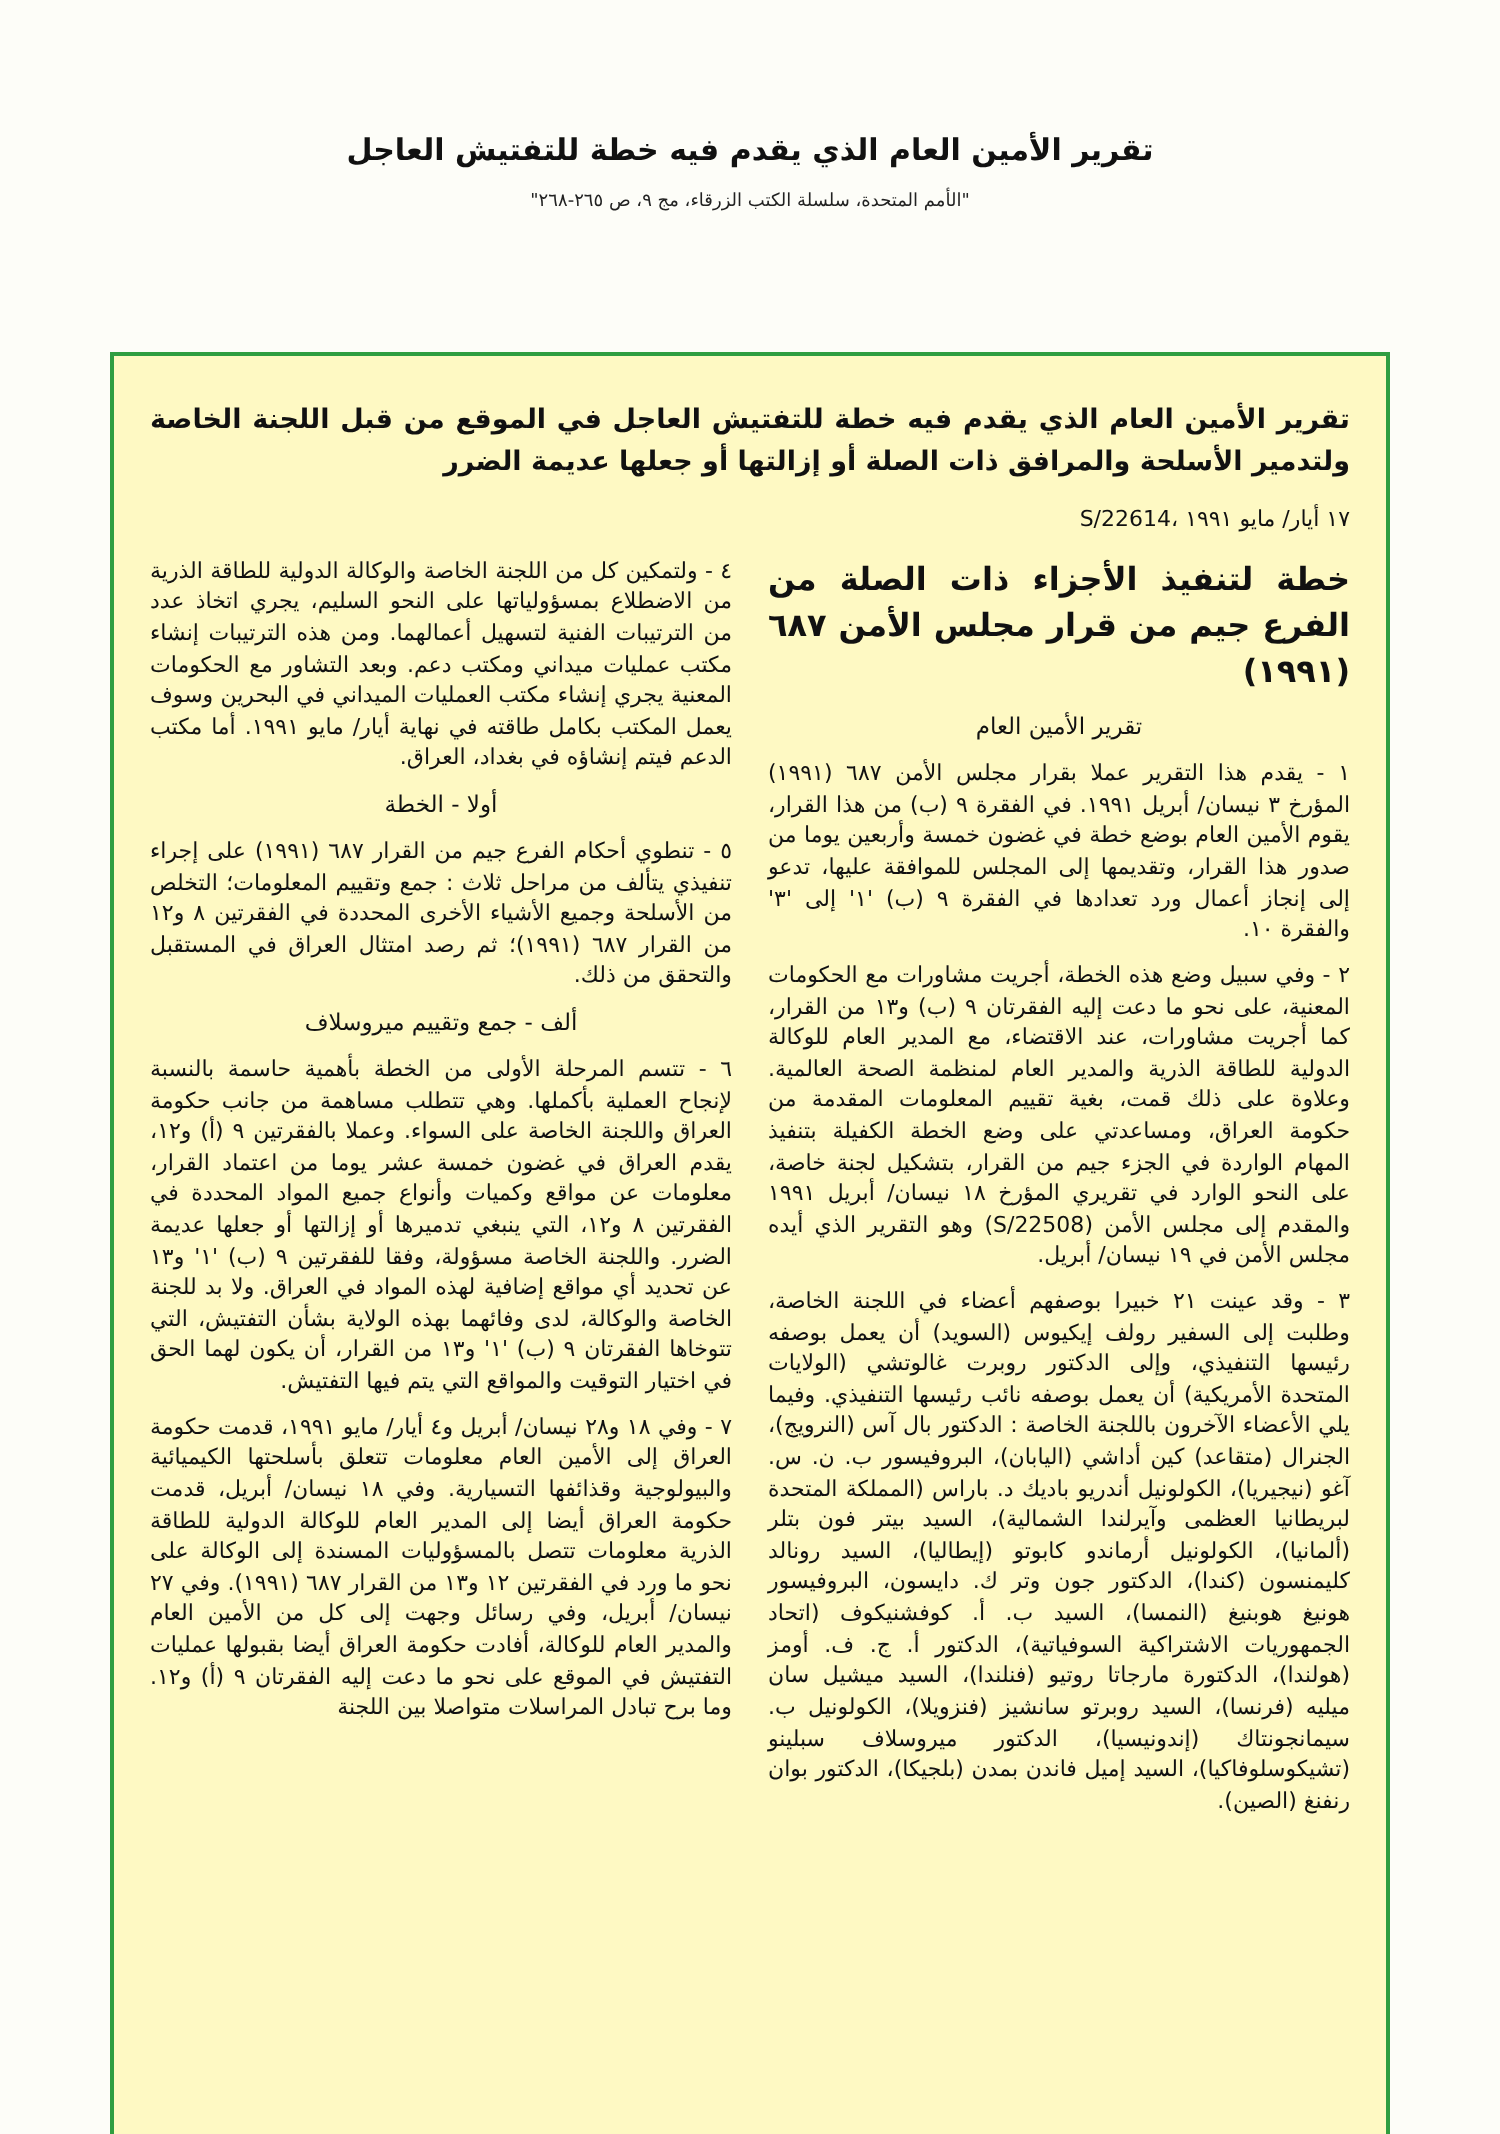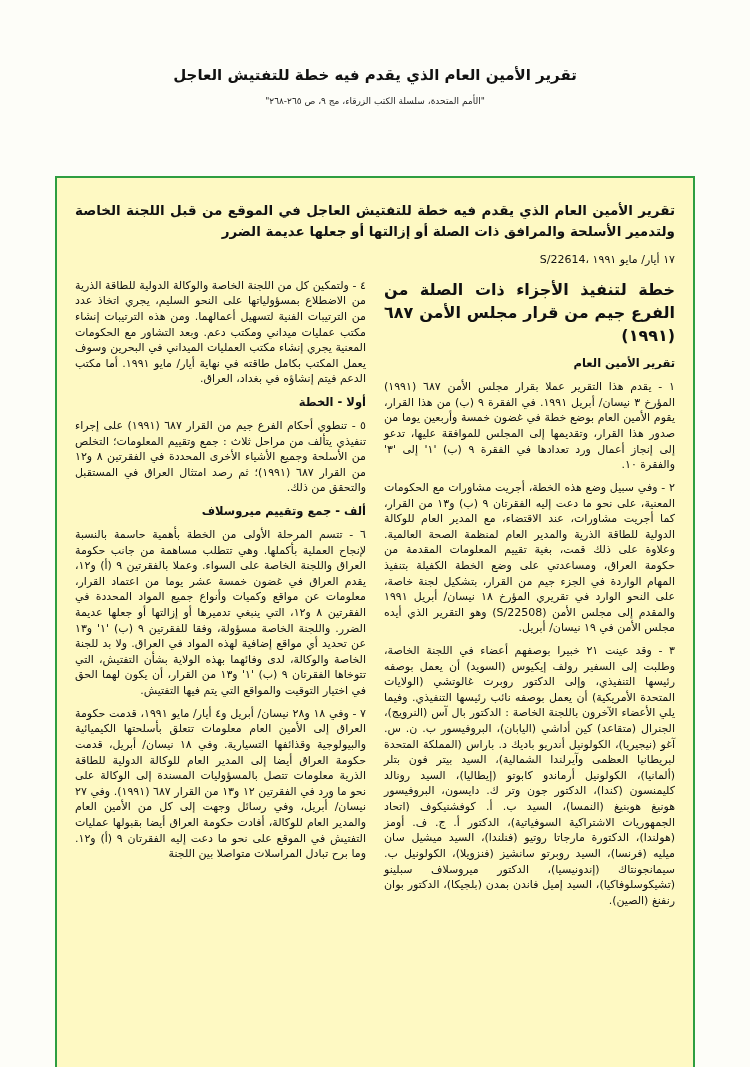--- a/index.html
+++ b/index.html
@@ -72,22 +72,22 @@
   }
   .plan-heading {
     font-size: 16px;
     font-weight: 700;
     line-height: 1.45;
     text-align: justify;
     margin: 0 0 9px 0;
   }
   .center-head {
     font-size: 11.5px;
-    font-weight: 700;
-    text-align: right;
+    font-weight: 400;
+    text-align: center;
     margin: 8px 0 9px 0;
   }
   .page-number {
     text-align: center;
     font-size: 11px;
     margin-top: 12px;
   }
 </style>
 </head>
 <body>

